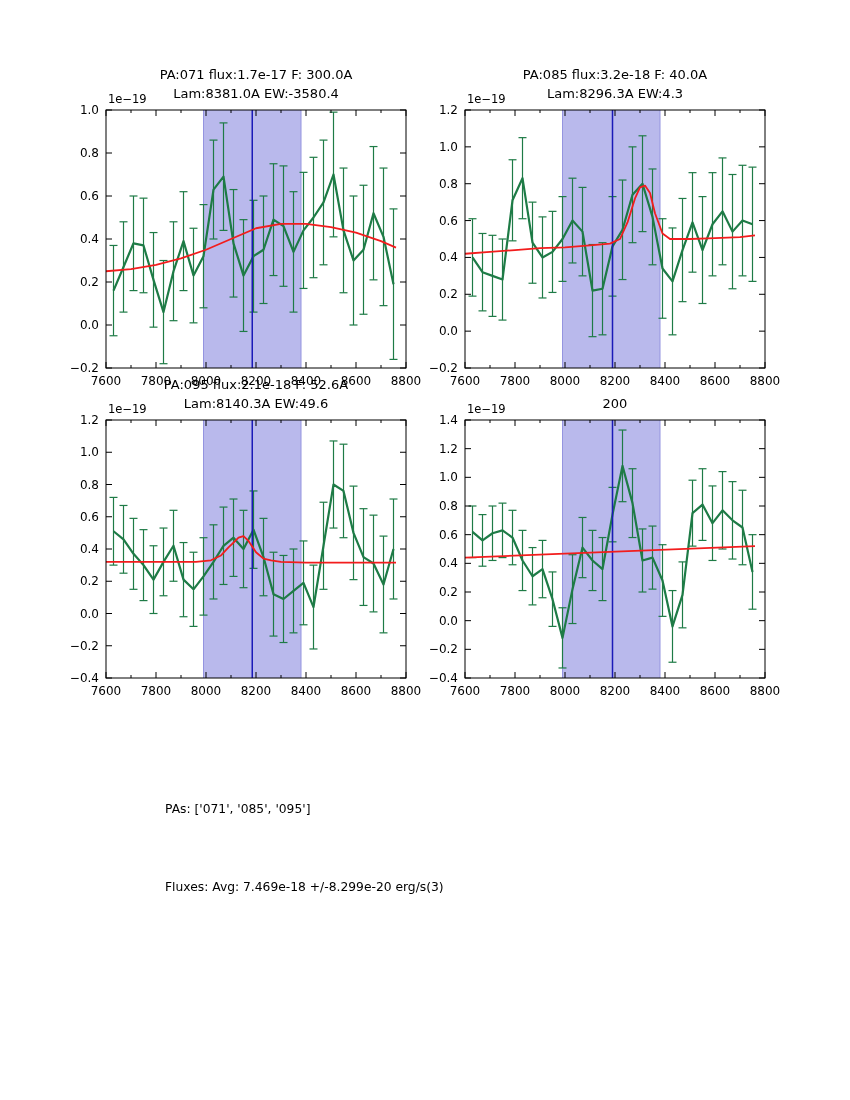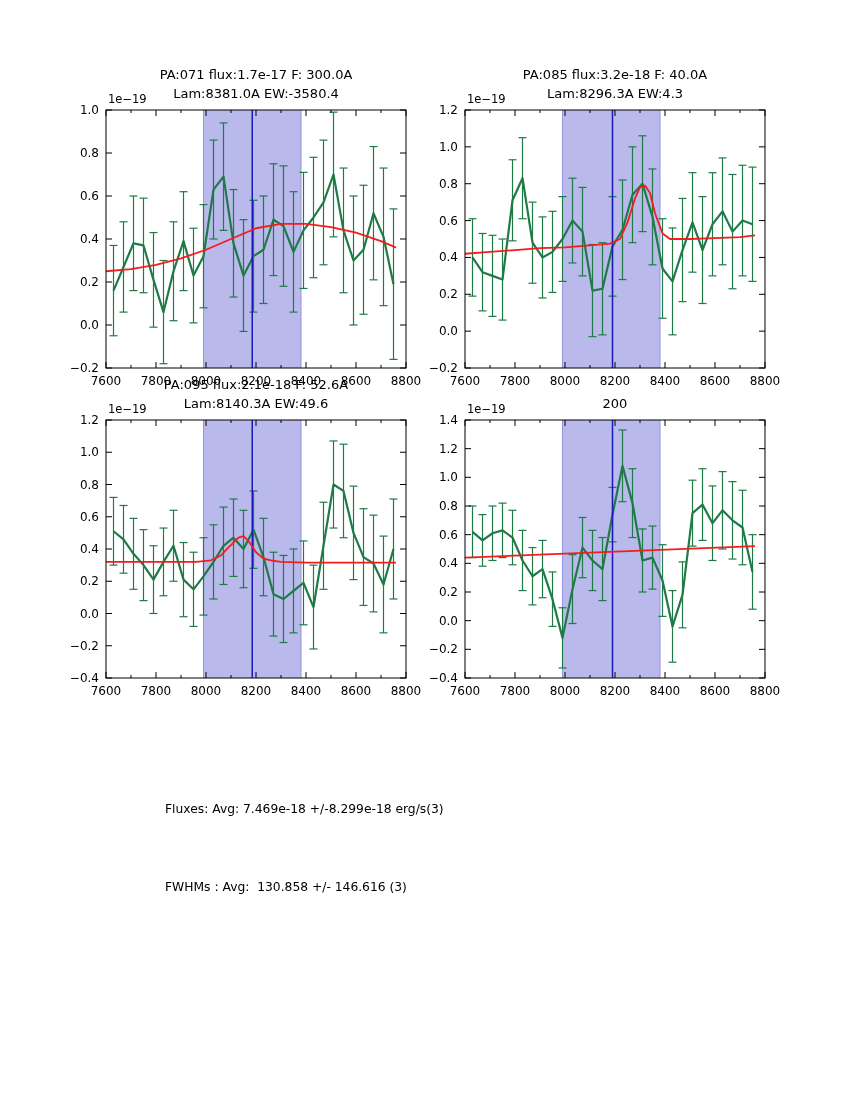--- a/index.html
+++ b/index.html
@@ -689,18 +689,18 @@
         <text x="69" y="138" text-anchor="end" class="tick-label">0.8</text>
         <text x="69" y="109.33333333333331" text-anchor="end" class="tick-label">1.0</text>
         <text x="69" y="80.66666666666666" text-anchor="end" class="tick-label">1.2</text>
         <text x="69" y="52" text-anchor="end" class="tick-label">1.4</text>
         <text x="226" y="36" text-anchor="middle" class="plot-title">200</text>
         <text x="78" y="41" class="offset-label">1e−19</text>
       </svg>
   </div>
 
   <div class="summary">
-    <div>Fluxes: Avg: 7.469e-18 +/-8.299e-18 erg/s(3)</div>
-    <div>FWHMs : Avg:  130.858 +/- 146.616 (3)</div>
+    <div>PAs: ['071', '085', '095']</div>
+    <div>Fluxes: Avg: 7.469e-18 +/-8.299e-20 erg/s(3)</div>
     
     
   </div>
 </div>
 
 </body></html>

